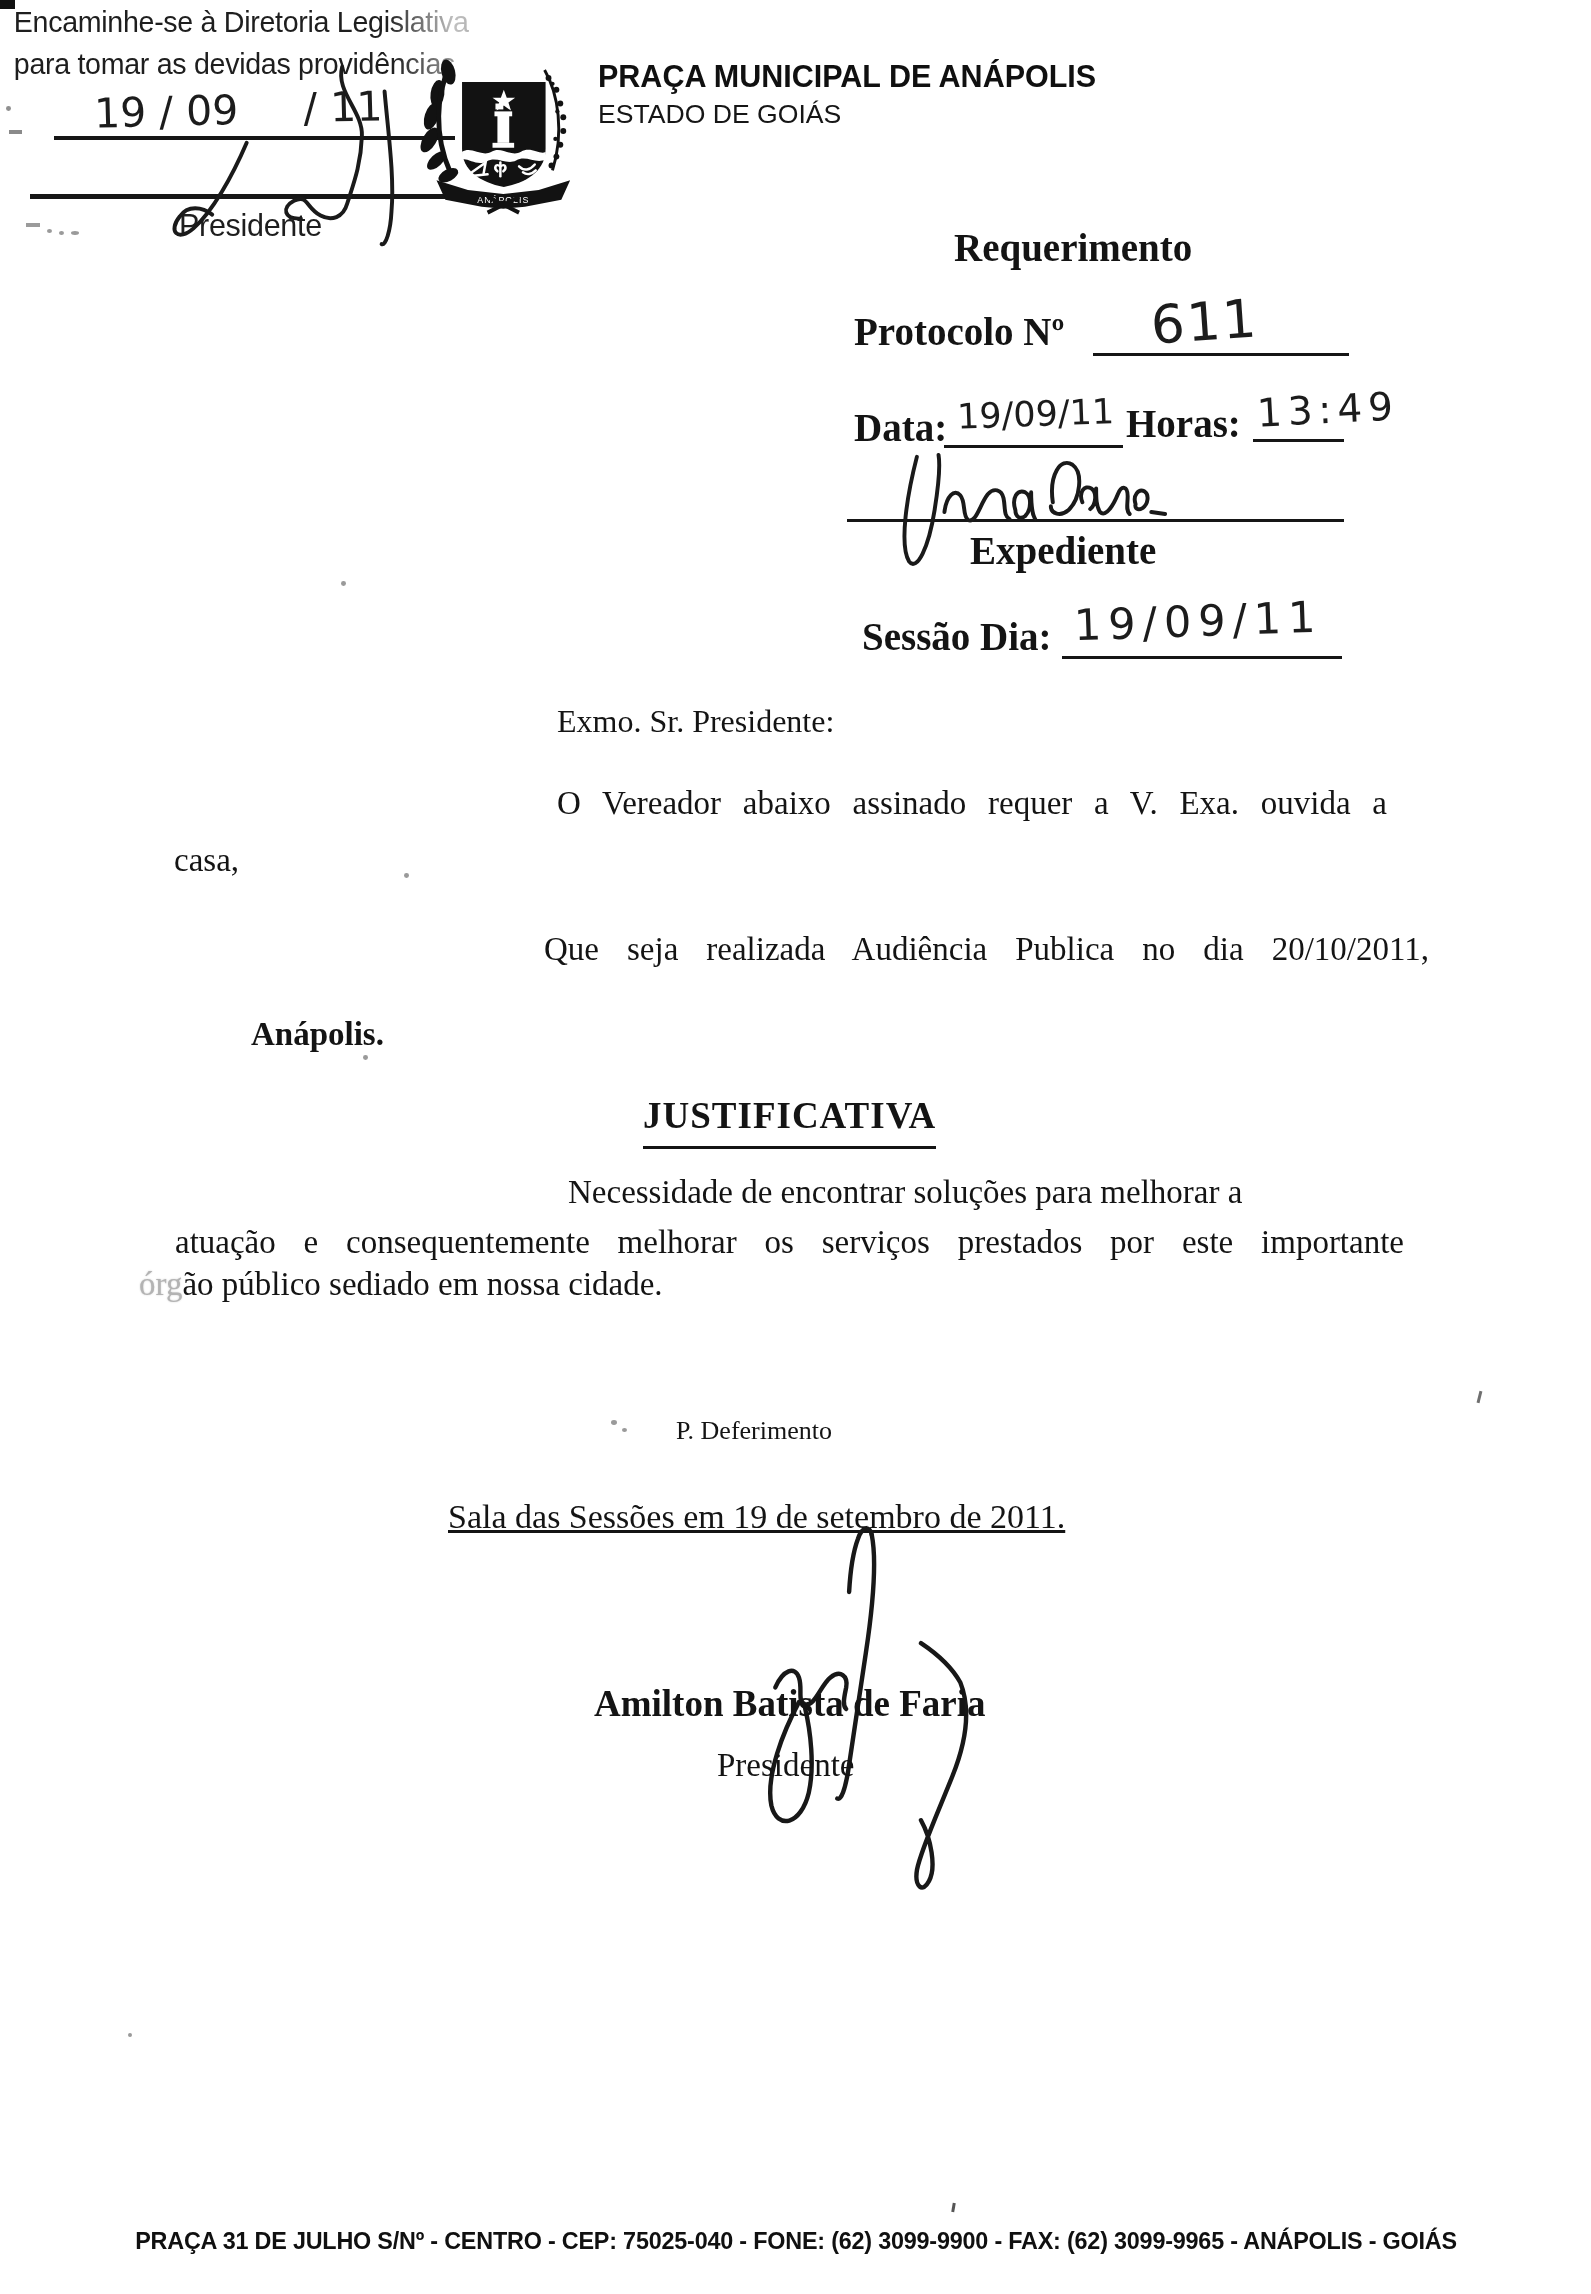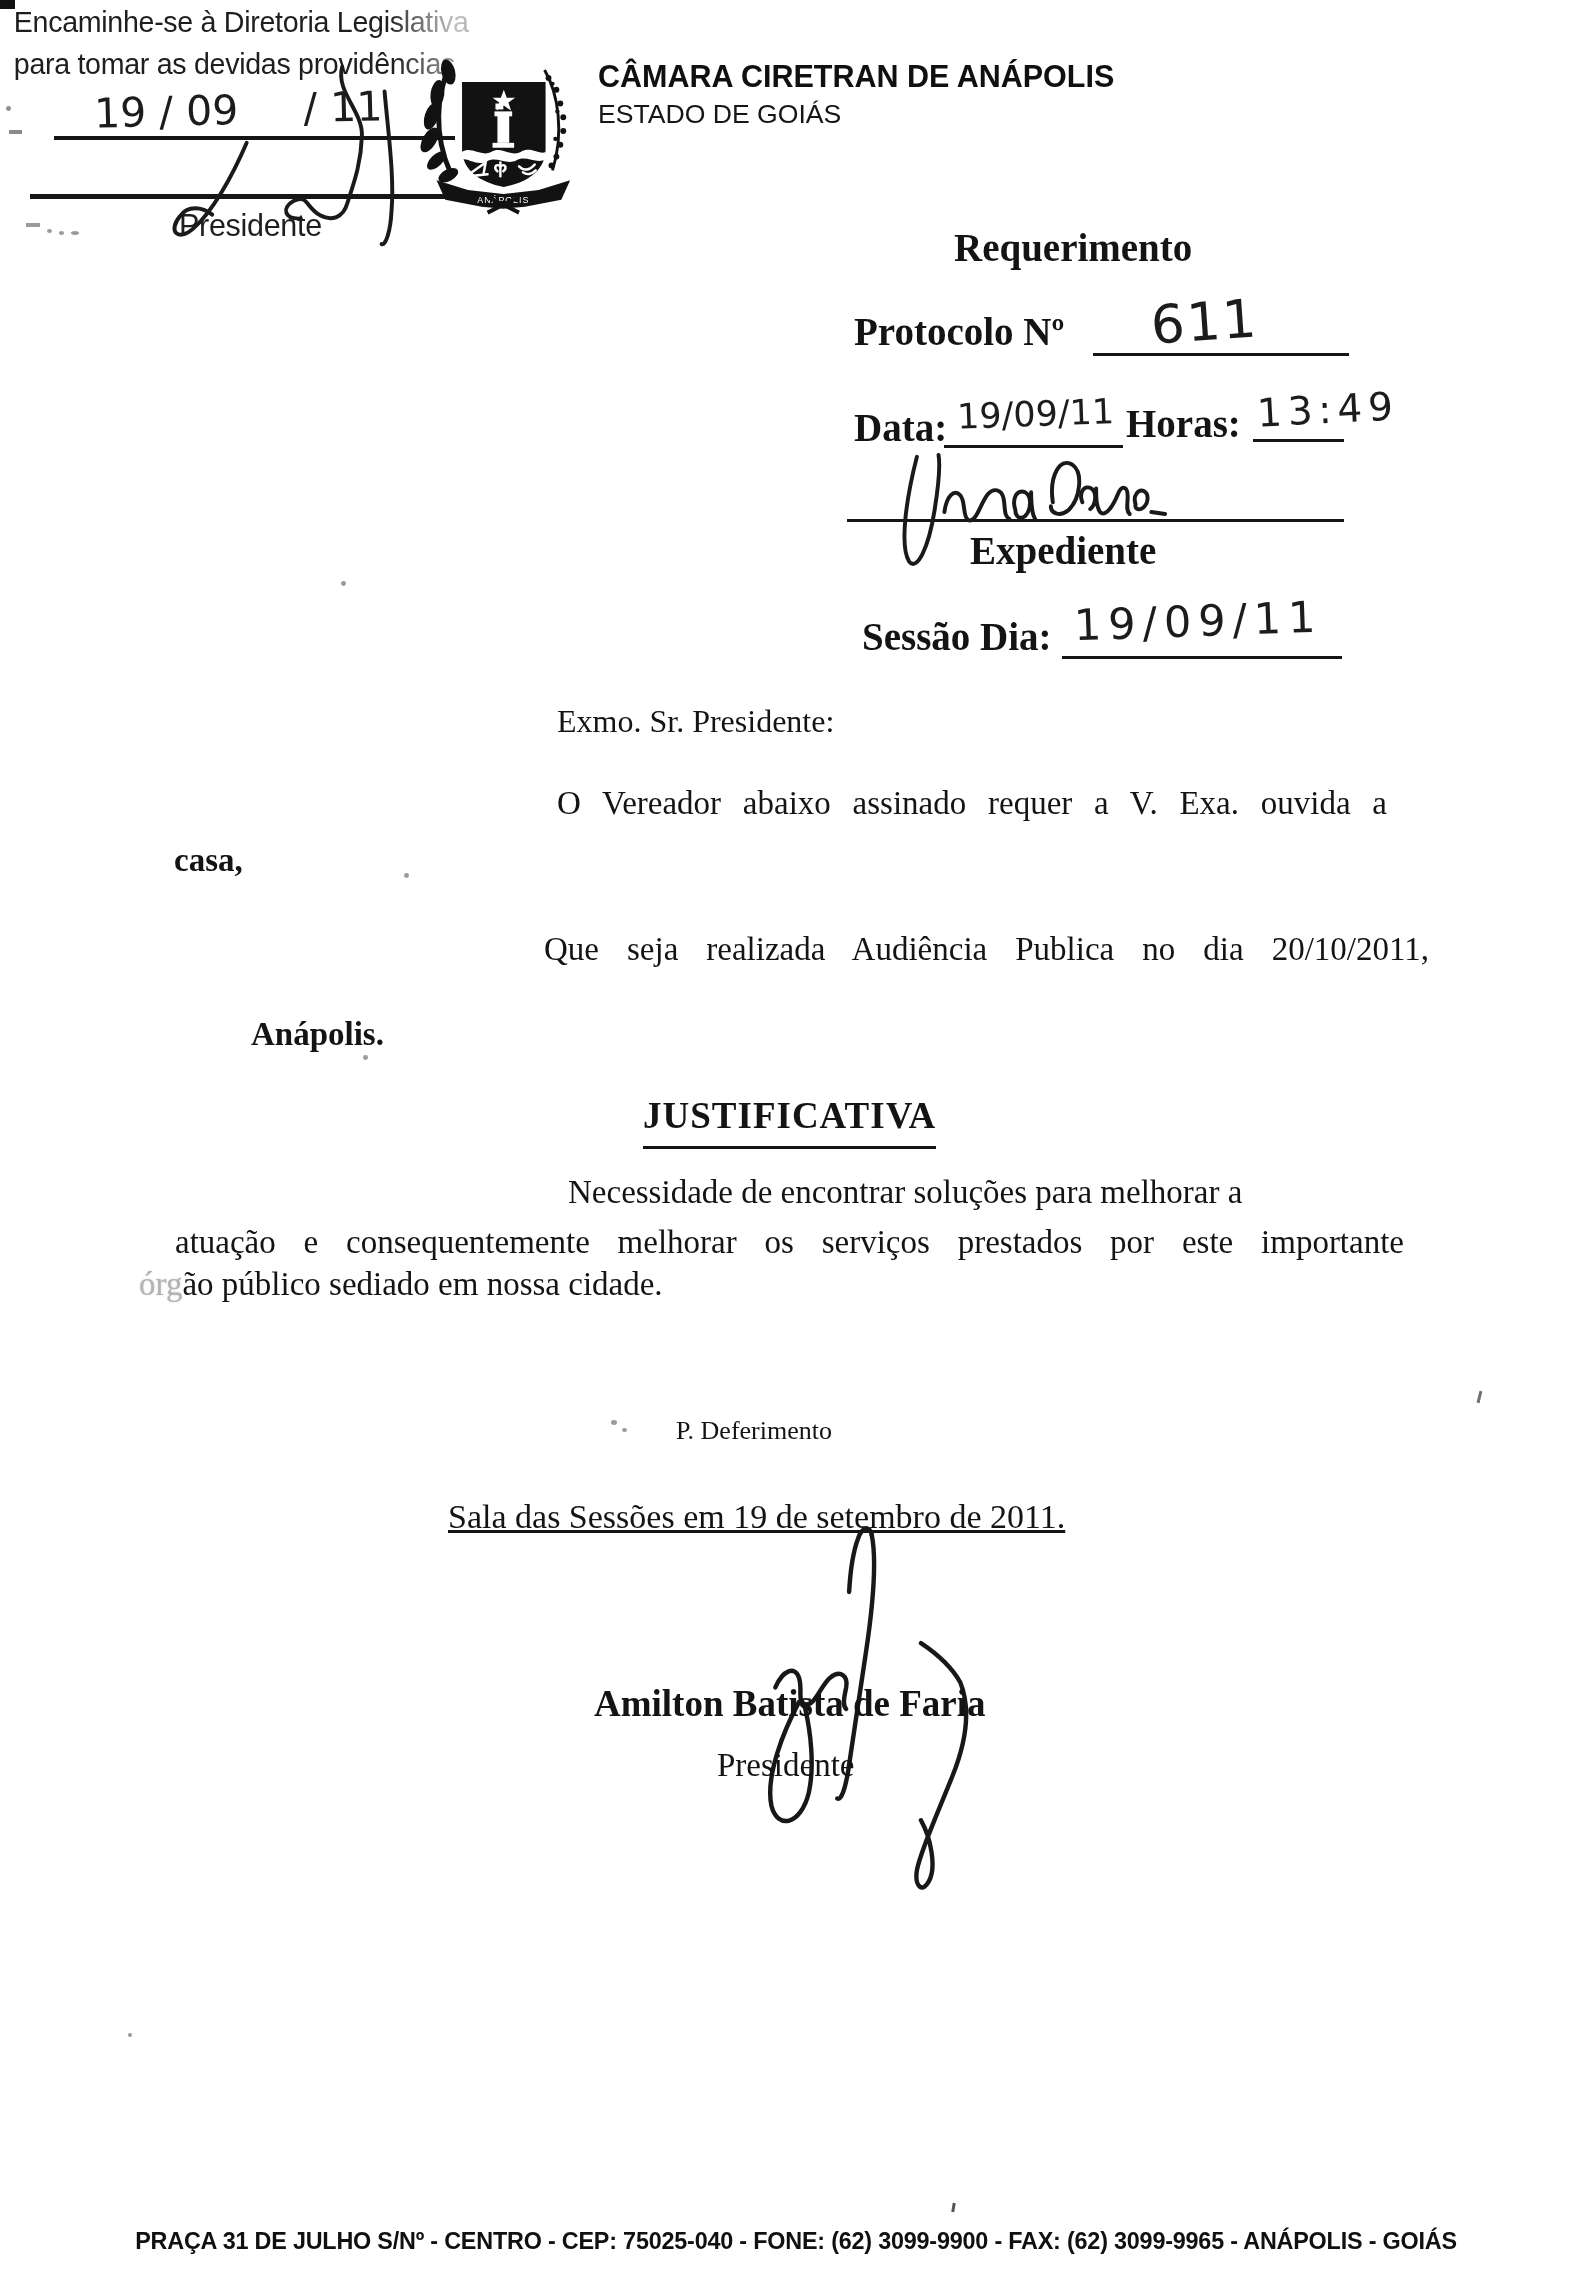--- a/index.html
+++ b/index.html
@@ -99,21 +99,21 @@
       <path d="M95,116 C90,112 88,118 92,121 M95,116 C100,112 102,118 98,121"></path>
       <path d="M114,116 C119,121 125,120 130,114"></path>
       <path d="M118,122 C122,125 127,124 131,120"></path>
     </g>
 
     <path d="M30,130 L62,140 L98,144 L134,140 L166,130 L157,150 L120,157 L98,159 L76,157 L39,150 Z" fill="#121212"></path>
     <text x="98" y="153" fill="#ffffff" font-size="9" font-family="Liberation Sans, sans-serif" text-anchor="middle" letter-spacing="1">ANÁPOLIS</text>
     <path d="M82,163 L114,147 M114,163 L82,147" stroke="#121212" stroke-width="4"></path>
   </svg>
 
-  <div class="abs sans b" style="left:598px;top:59px;font-size:30.5px;color:#101010;">CÂMARA CIRETRAN DE ANÁPOLIS</div>
+  <div class="abs sans b" style="left:598px;top:59px;font-size:30.5px;color:#101010;">PRAÇA MUNICIPAL DE ANÁPOLIS</div>
   <div class="abs sans" style="left:598px;top:99px;font-size:26.6px;color:#161616;">ESTADO DE GOIÁS</div>
 
   <div class="abs serif b" style="left:954px;top:226px;font-size:39px;">Requerimento</div>
 
   <div class="abs serif b" style="left:854px;top:310px;font-size:39px;">Protocolo Nº</div>
   <div class="rule" style="left:1093px;top:353px;width:256px;height:3px;"></div>
   <div class="abs hand" style="left:1151px;top:292px;font-size:53px;transform:rotate(-4deg);letter-spacing:2px;">611</div>
 
   <div class="abs serif b" style="left:854px;top:406px;font-size:39px;">Data:</div>
   <div class="abs hand" style="left:957px;top:394px;font-size:35px;transform:rotate(-2deg);">19/09/11</div>
@@ -136,21 +136,21 @@
   </svg>
   <div class="abs serif b" style="left:970px;top:529px;font-size:39px;">Expediente</div>
 
   <div class="abs serif b" style="left:862px;top:615px;font-size:39px;">Sessão Dia:</div>
   <div class="abs hand" style="left:1074px;top:597px;font-size:43px;letter-spacing:6.9px;transform:rotate(-2deg);">19/09/11</div>
   <div class="rule" style="left:1062px;top:656px;width:280px;height:3px;"></div>
 
   <div class="abs serif" style="left:557px;top:703px;font-size:32px;">Exmo. Sr. Presidente:</div>
 
   <div class="abs serif jfy" style="left:557px;top:787px;width:830px;font-size:33px;">O Vereador abaixo assinado requer a V. Exa. ouvida a</div>
-  <div class="abs serif" style="left:174px;top:842px;font-size:33px;font-weight:bold;">casa,</div>
+  <div class="abs serif" style="left:174px;top:842px;font-size:33px;">casa,</div>
 
   <div class="abs serif jfy" style="left:544px;top:933px;width:885px;font-size:33px;">Que seja realizada Audiência Publica no dia 20/10/2011,</div>
   <div class="abs serif b" style="left:251px;top:1016px;font-size:33px;">Anápolis.</div>
 
   <div class="abs serif b" style="left:643px;top:1095px;font-size:37px;letter-spacing:1px;border-bottom:3.9px solid #141414;padding-bottom:8px;">JUSTIFICATIVA</div>
 
   <div class="abs serif" style="left:568px;top:1174px;font-size:33px;">Necessidade de encontrar soluções para melhorar a</div>
   <div class="abs serif jfy" style="left:175px;top:1226px;width:1229px;font-size:33px;">atuação e consequentemente melhorar os serviços prestados por este importante</div>
   <div class="abs serif" style="left:139px;top:1266px;font-size:33px;">
     <span style="color:#b3b3b3;text-shadow:0 0 2px #cfcfcf;text-align:right;">órg</span><span>ão público sediado em nossa cidade.</span>

